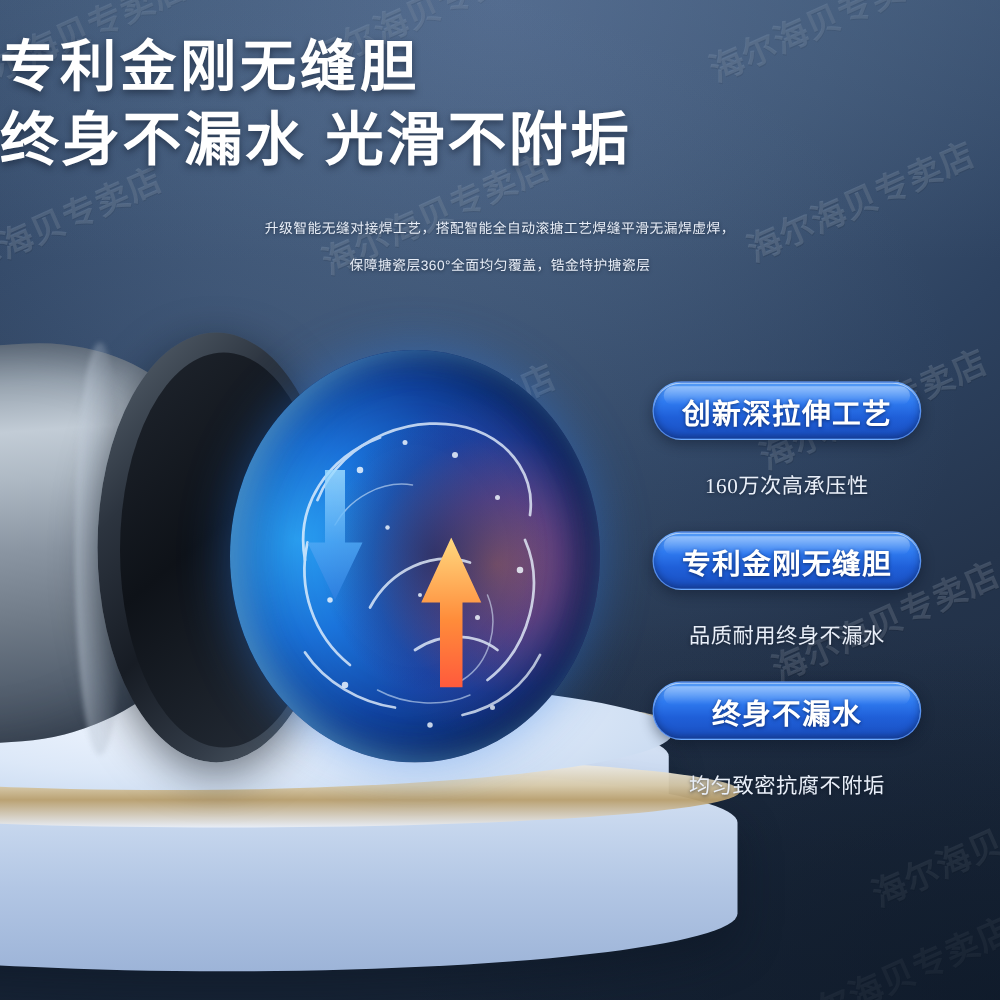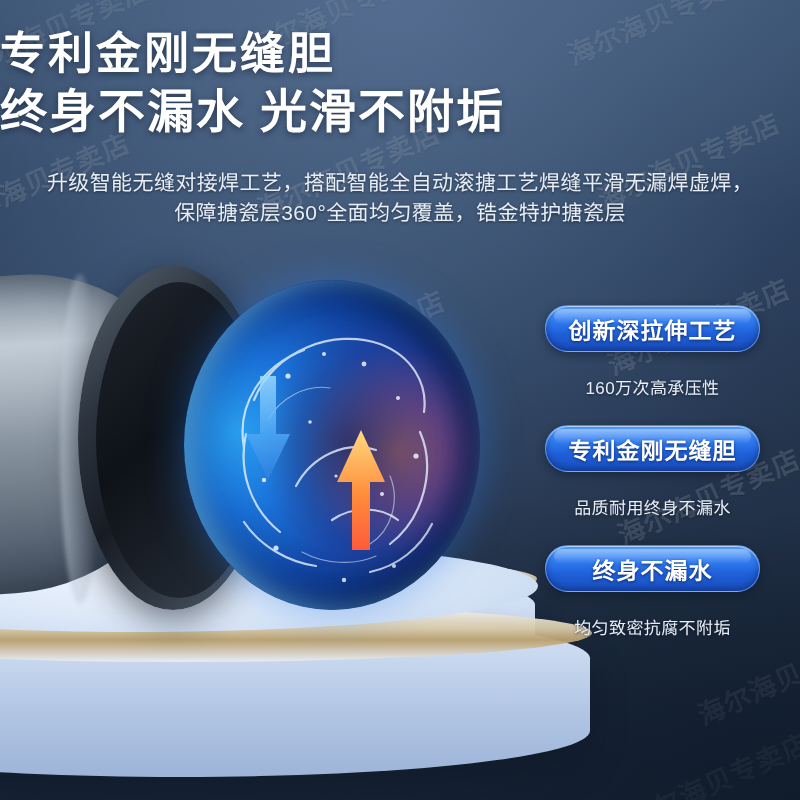--- a/index.html
+++ b/index.html
@@ -41,21 +41,21 @@
     letter-spacing:3px;
     text-shadow:0 2px 6px rgba(12,22,38,.55);
   }
   .t2{
     color:#ffffff;font-weight:700;font-size:47px;line-height:60px;
     letter-spacing:2px;
     text-shadow:0 2px 6px rgba(12,22,38,.55);
   }
   .sub{
     position:absolute;left:0;right:0;top:168px;text-align:center;z-index:7;
-    color:#e8eef8;font-size:21px;line-height:30px;letter-spacing:.4px;
+    color:#e8eef8;font-size:11px;line-height:30px;letter-spacing:.4px;
     text-shadow:0 1px 3px rgba(10,18,30,.6);
   }
   .sub div{white-space:nowrap;}
 
   
   .podium{position:absolute;z-index:2;}
   .podium-lower{
     left:-230px;top:612px;width:820px;height:165px;
     border-radius:50%/28%;
     background:linear-gradient(180deg,#dbe6f6 0%,#c3d4ec 34%,#b2c6e4 60%,#9db4d8 100%);
@@ -145,21 +145,21 @@
     position:absolute;left:58px;top:96px;width:52px;height:104px;
     opacity:.88;
   }
   .arrow-up{
     position:absolute;left:148px;top:150px;width:58px;height:120px;
   }
   
   .splash{position:absolute;left:0;top:0;width:296px;height:330px;opacity:.92;}
 
   
-  .features{position:absolute;left:545px;top:305px;width:215px;z-index:8;}
+  .features{position:absolute;left:522px;top:305px;width:215px;z-index:8;font-family:Liberation Serif, serif;}
   .feature{margin-bottom:26px;}
   .pill{
     position:relative;
     height:45px;border-radius:23px;
     display:flex;align-items:center;justify-content:center;
     background:linear-gradient(180deg,#5aa3ff 0%,#2f7bf0 34%,#1f5fd8 62%,#1a4fc0 100%);
     box-shadow:
       inset 0 1px 0 rgba(255,255,255,.55),
       inset 0 -2px 6px rgba(10,30,80,.5),
       0 3px 10px rgba(8,18,36,.45);

